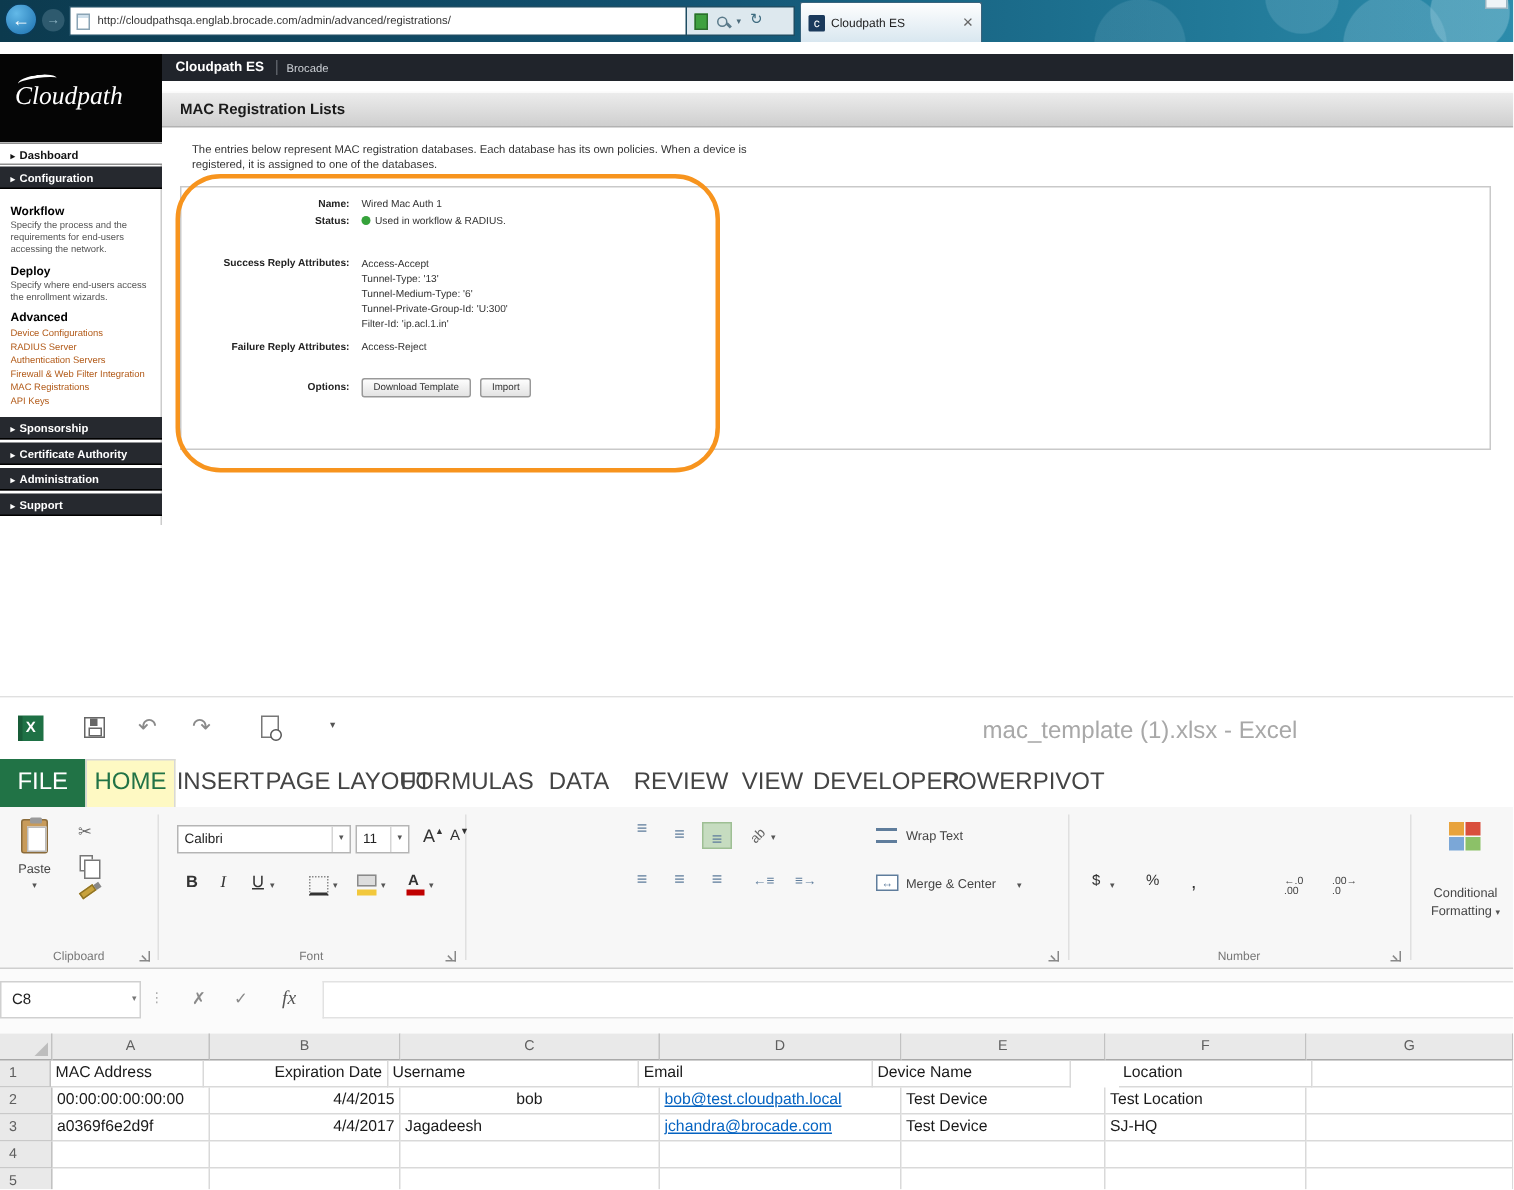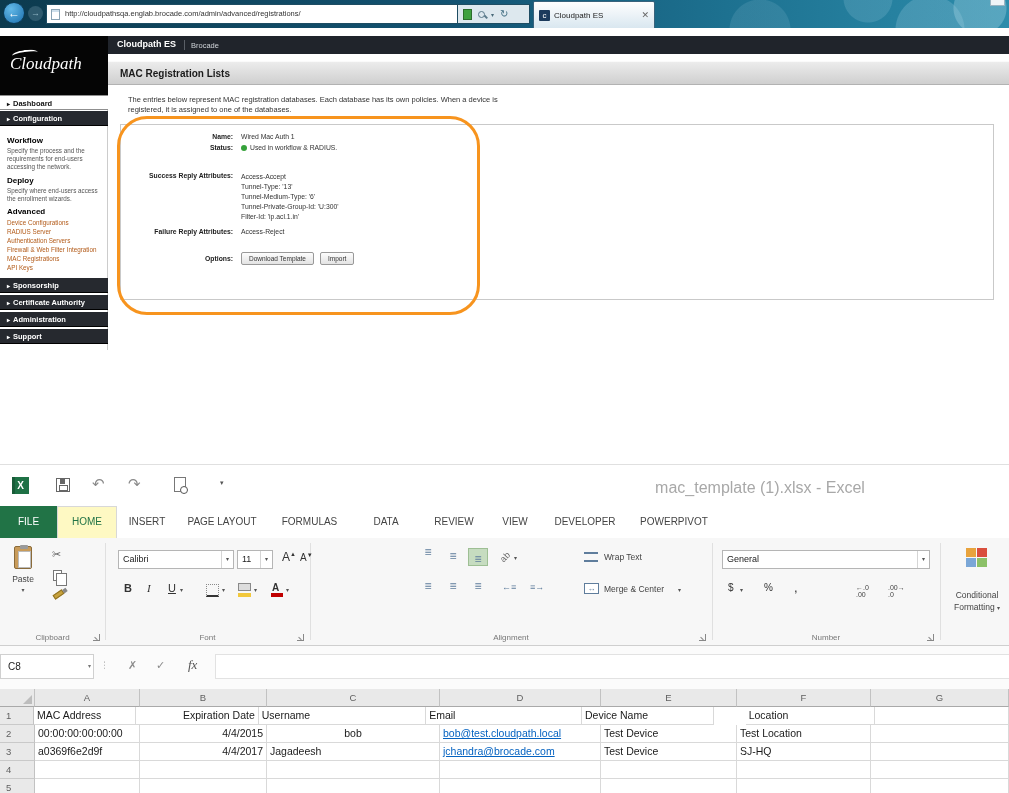--- a/index.html
+++ b/index.html
@@ -89,21 +89,21 @@
   .saveicon{position:absolute;left:56px;top:13px;width:14px;height:14px;border:1.5px solid #666;background:#fff;}
   .saveicon::before{content:"";position:absolute;left:3px;top:0;width:5px;height:5px;background:#666;}
   .saveicon::after{content:"";position:absolute;left:2px;bottom:0;width:7px;height:4px;border:1px solid #666;}
   .qat-glyph{position:absolute;font-size:15px;color:#8a8a8a;}
   .previcon{position:absolute;left:174px;top:12px;width:12px;height:15px;border:1px solid #777;background:#fff;}
   .previcon::after{content:"";position:absolute;right:-3px;bottom:-3px;width:6px;height:6px;border:1.5px solid #555;border-radius:50%;background:#fff;}
   .qatcaret{position:absolute;left:220px;top:14px;font-size:7px;color:#555;}
   .xtitle{position:absolute;left:600px;top:14px;width:320px;text-align:center;font-size:16px;color:#a8a8a8;white-space:nowrap;}
 
   .tabsrow{position:absolute;left:0;top:41px;width:1009px;height:32px;background:#fff;display:flex;}
-  .rtab{height:32px;line-height:32px;text-align:center;font-size:10px;color:#444;white-space:nowrap;}
+  .rtab{height:32px;line-height:32px;text-align:center;font-size:16px;color:#444;white-space:nowrap;}
   .rtab.file{background:#217346;color:#fff;}
   .rtab.active{background:#fef9c3;color:#217346;border:1px solid #d8d8d8;border-bottom:none;line-height:30px;}
 
   .ribbon{position:absolute;left:0;top:73px;width:1009px;height:108px;background:#f7f7f7;border-bottom:1px solid #cfcfcf;}
   .gsep{position:absolute;top:5px;bottom:5px;width:1px;background:#e0e0e0;}
   .glabel{position:absolute;bottom:3px;font-size:8px;color:#777;text-align:center;}
   .launcher{position:absolute;bottom:4px;width:7px;height:7px;border-right:1px solid #888;border-bottom:1px solid #888;}
   .launcher::after{content:"";position:absolute;right:1px;bottom:1px;width:4px;height:1px;background:#888;transform:rotate(45deg);}
   .clipicon{position:absolute;left:14px;top:8px;width:18px;height:23px;background:#c89b5a;border:1px solid #8a6b3a;border-radius:2px;}
   .clipicon::before{content:"";position:absolute;left:5px;top:-2px;width:8px;height:4px;background:#9a9a9a;border-radius:1px;}
@@ -331,24 +331,22 @@
       <div class="alico mid" style="left:468px;top:40px;">
           <span>≡</span>
         </div>
       <div style="position:absolute;left:502px;top:44px;font-size:9px;color:#5f7d9c;">←≡</div>
       <div style="position:absolute;left:530px;top:44px;font-size:9px;color:#5f7d9c;">≡→</div>
       <div class="wrapicon" style="left:584px;top:14px;"></div>
       <div class="riblabel" style="left:604px;top:14px;">Wrap Text</div>
       <div class="mergeicon" style="left:584px;top:45px;">↔</div>
       <div class="riblabel" style="left:604px;top:46px;">Merge &amp; Center</div>
       <div class="minicaret" style="position:absolute;left:678px;top:48px;">▾</div>
-      <div class="glabel" style="left:310px;width:402px;">Alignment</div>
       <div class="launcher" style="left:699px;"></div>
 
-      <div class="combo" style="left:722px;top:12px;width:208px;"><span>General</span><span class="cc">▾</span></div>
       <div class="numbtn" style="left:728px;top:44px;">$</div>
       <div class="minicaret" style="position:absolute;left:740px;top:48px;">▾</div>
       <div class="numbtn" style="left:764px;top:44px;">%</div>
       <div class="numbtn" style="left:794px;top:42px;font-size:13px;">,</div>
       <div class="decbtn" style="left:856px;top:46px;">←.0<br>.00</div>
       <div class="decbtn" style="left:888px;top:46px;">.00→<br>.0</div>
       <div class="glabel" style="left:712px;width:228px;">Number</div>
       <div class="launcher" style="left:927px;"></div>
 
       <div class="cficon">

